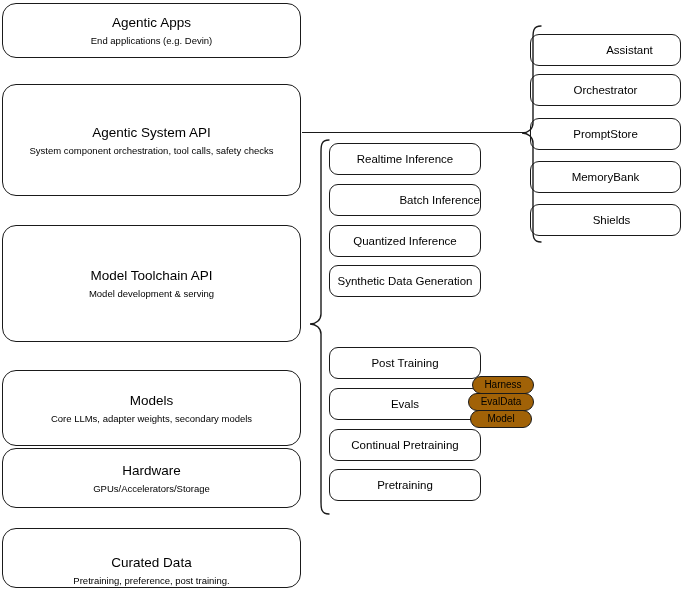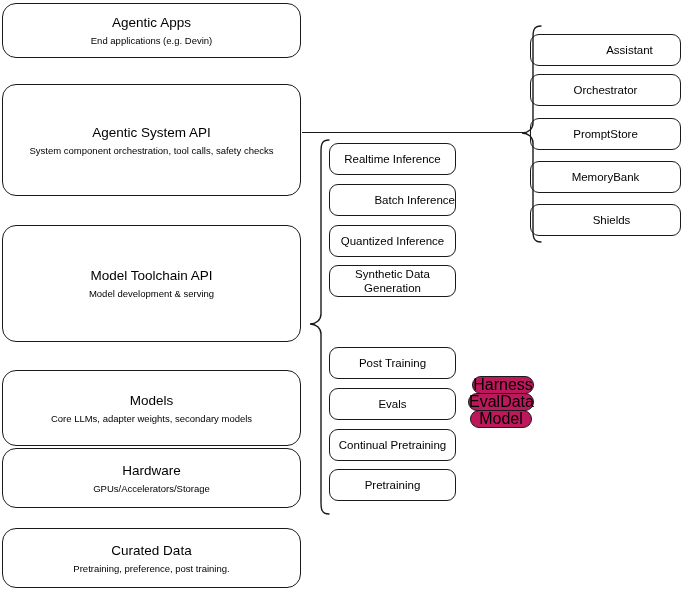--- a/index.html
+++ b/index.html
@@ -49,32 +49,32 @@
     color: #000;
   }
 
   .stack-box {
     height: 32px;
     border-radius: 9px;
     border: 1.1px solid #1a1a1a;
     font-size: 11.5px;
     line-height: 14px;
   }
-  .mid-box { left: 329px; width: 127px; }
+  .mid-box { left: 329px; width: 152px; }
   .right-box { left: 530px; width: 151px; }
 
   
   .pill {
     position: absolute;
     box-sizing: border-box;
     height: 18px;
     border: 1.1px solid #1a1a1a;
     border-radius: 9px;
-    background: #be185d;
-    font-size: 16px;
+    background: #a16207;
+    font-size: 10px;
     line-height: 16px;
     text-align: center;
     color: #000;
     z-index: 6;
   }
 
   
   .connector-line {
     position: absolute;
     background: #1a1a1a;
@@ -109,21 +109,21 @@
   <div class="box layer" style="top:370px;height:76px;">
     <div class="title">Models</div>
     <div class="subtitle">Core LLMs, adapter weights, secondary models</div>
   </div>
 
   <div class="box layer" style="top:448px;height:60px;">
     <div class="title">Hardware</div>
     <div class="subtitle">GPUs/Accelerators/Storage</div>
   </div>
 
-  <div class="box layer" style="top:528px;height:60px;">
+  <div class="box layer" style="top:528px;height:60px;justify-content:flex-end;">
     <div class="title">Curated Data</div>
     <div class="subtitle">Pretraining, preference, post training.</div>
   </div>
 
   <div class="connector-line" style="left:302px;top:132px;width:222px;"></div>
 
   <div class="brace" style="left:306px;top:138px;">
     <svg width="26" height="380" viewBox="0 0 26 380" fill="none" xmlns="http://www.w3.org/2000/svg">
       <path d="M23 2 C15 2, 15 8, 15 14 L15 176 C15 182, 10 186, 4 186 C10 186, 15 190, 15 196 L15 364 C15 370, 15 376, 23 376" stroke="#1a1a1a" stroke-width="1.4" fill="none" stroke-linecap="round"></path>
     </svg>

